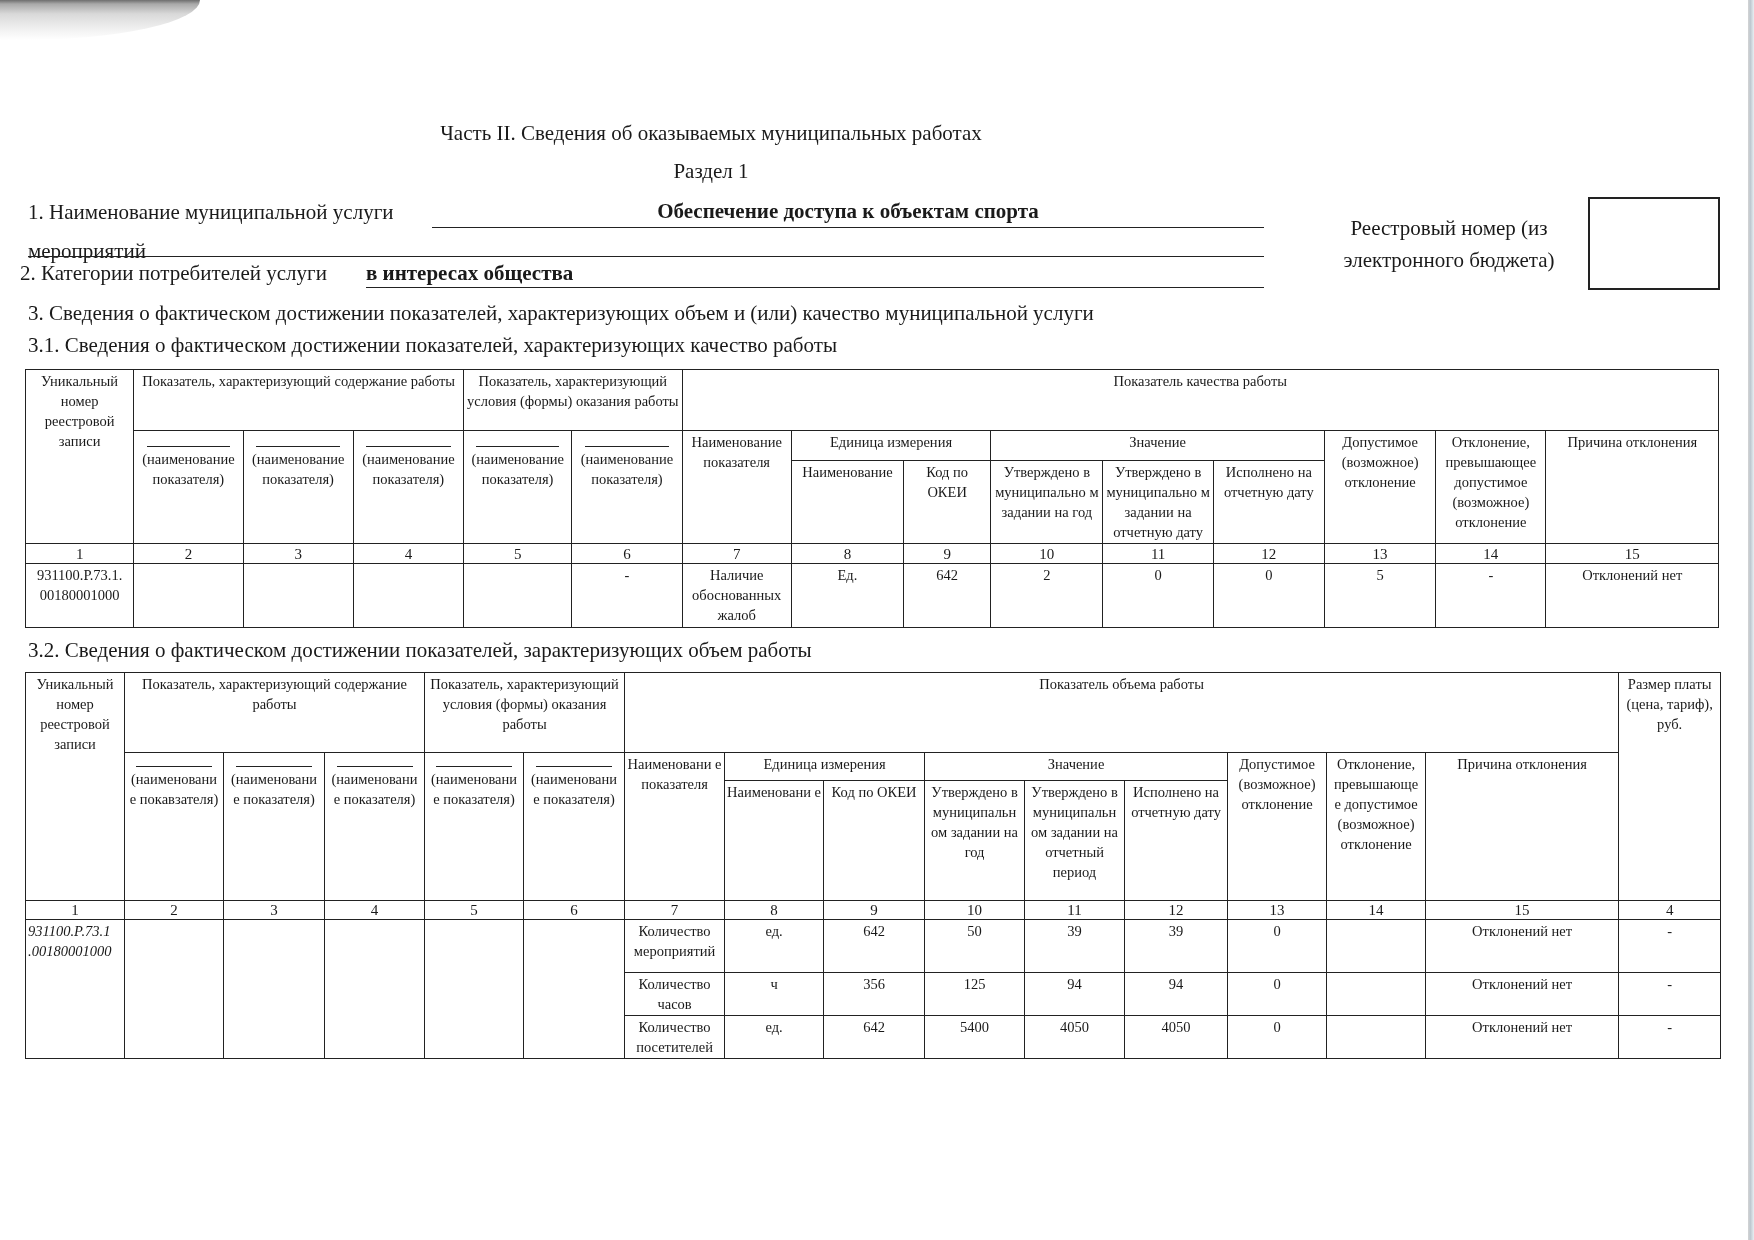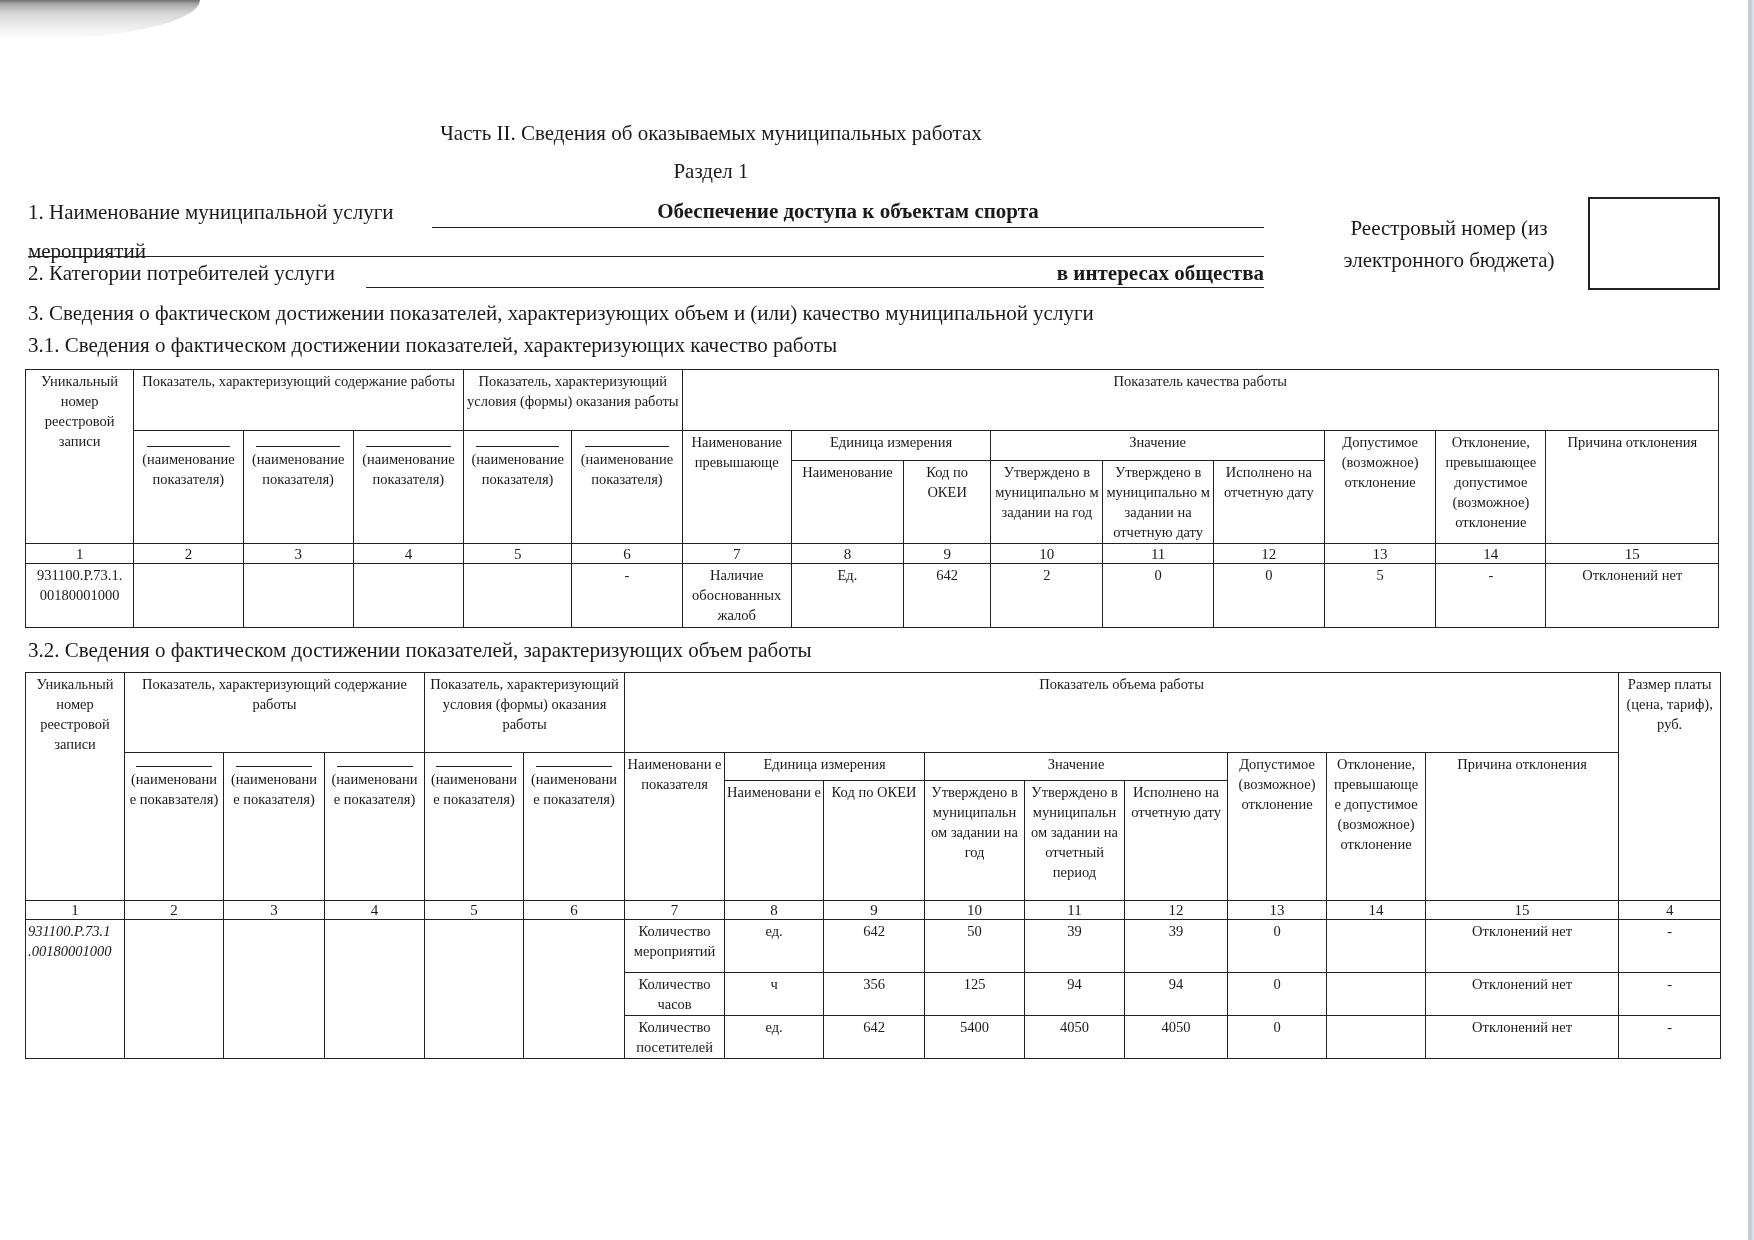--- a/index.html
+++ b/index.html
@@ -46,22 +46,22 @@
 
 <div class="abs t-title" style="top:121px;">Часть II. Сведения об оказываемых муниципальных работах</div>
 <div class="abs t-title" style="top:159px;">Раздел 1</div>
 
 <div class="abs line-text" style="left:28px; top:200px;">1. Наименование муниципальной услуги</div>
 <div class="abs bold" style="left:432px; width:832px; text-align:center; top:199px;">Обеспечение доступа к объектам спорта</div>
 <div class="uline" style="left:432px; width:832px; top:227px;"></div>
 <div class="abs line-text" style="left:28px; top:239px;">мероприятий</div>
 <div class="uline" style="left:28px; width:1236px; top:256px;"></div>
 
-<div class="abs line-text" style="left:28px; top:261px;">2. Категории потребителей услуги</div>
-<div class="abs bold" style="left:366px; width:898px; text-align:right; top:261px;">в интересах общества</div>
+<div class="abs line-text" style="left:20px; top:261px;">2. Категории потребителей услуги</div>
+<div class="abs bold" style="left:366px; width:898px; text-align:left; top:261px;">в интересах общества</div>
 <div class="uline" style="left:366px; width:898px; top:287px;"></div>
 
 <div class="abs reglabel" style="left:1318px; top:212px; width:262px;">
   <div>Реестровый номер (из</div>
   <div>электронного бюджета)</div>
 </div>
 <div class="regbox"></div>
 
 <div class="abs line-text" style="left:28px; top:301px;">3. Сведения о фактическом достижении показателей, характеризующих объем и (или) качество муниципальной услуги</div>
 <div class="abs line-text" style="left:28px; top:333px;">3.1. Сведения о фактическом достижении показателей, характеризующих качество работы</div>
@@ -90,21 +90,21 @@
     <td colspan="3">Показатель, характеризующий содержание работы</td>
     <td colspan="2">Показатель, характеризующий условия (формы) оказания работы</td>
     <td colspan="9">Показатель качества работы</td>
   </tr>
   <tr style="height:30px;">
     <td rowspan="2"><span class="blank-line"></span><span>(наименование показателя)</span></td>
     <td rowspan="2"><span class="blank-line"></span><span>(наименование показателя)</span></td>
     <td rowspan="2"><span class="blank-line"></span><span>(наименование показателя)</span></td>
     <td rowspan="2"><span class="blank-line"></span><span>(наименование показателя)</span></td>
     <td rowspan="2"><span class="blank-line"></span><span>(наименование показателя)</span></td>
-    <td rowspan="2">Наименование превышающе</td>
+    <td rowspan="2">Наименование показателя</td>
     <td colspan="2">Единица измерения</td>
     <td colspan="3">Значение</td>
     <td rowspan="2">Допустимое (возможное) отклонение</td>
     <td rowspan="2">Отклонение, превышающее допустимое (возможное) отклонение</td>
     <td rowspan="2">Причина отклонения</td>
   </tr>
   <tr style="height:80px;">
     <td>Наименование</td>
     <td>Код по ОКЕИ</td>
     <td>Утверждено в муниципально м задании на год</td>

